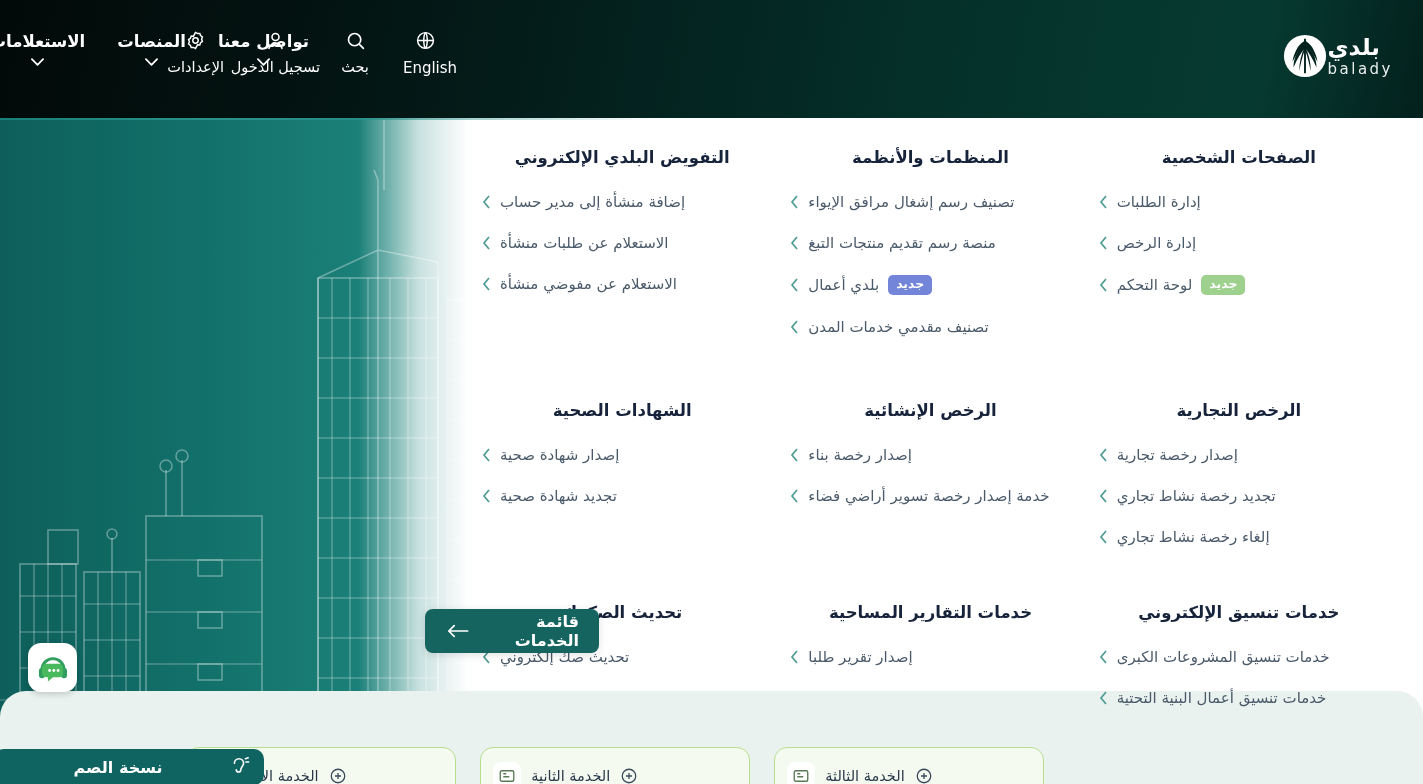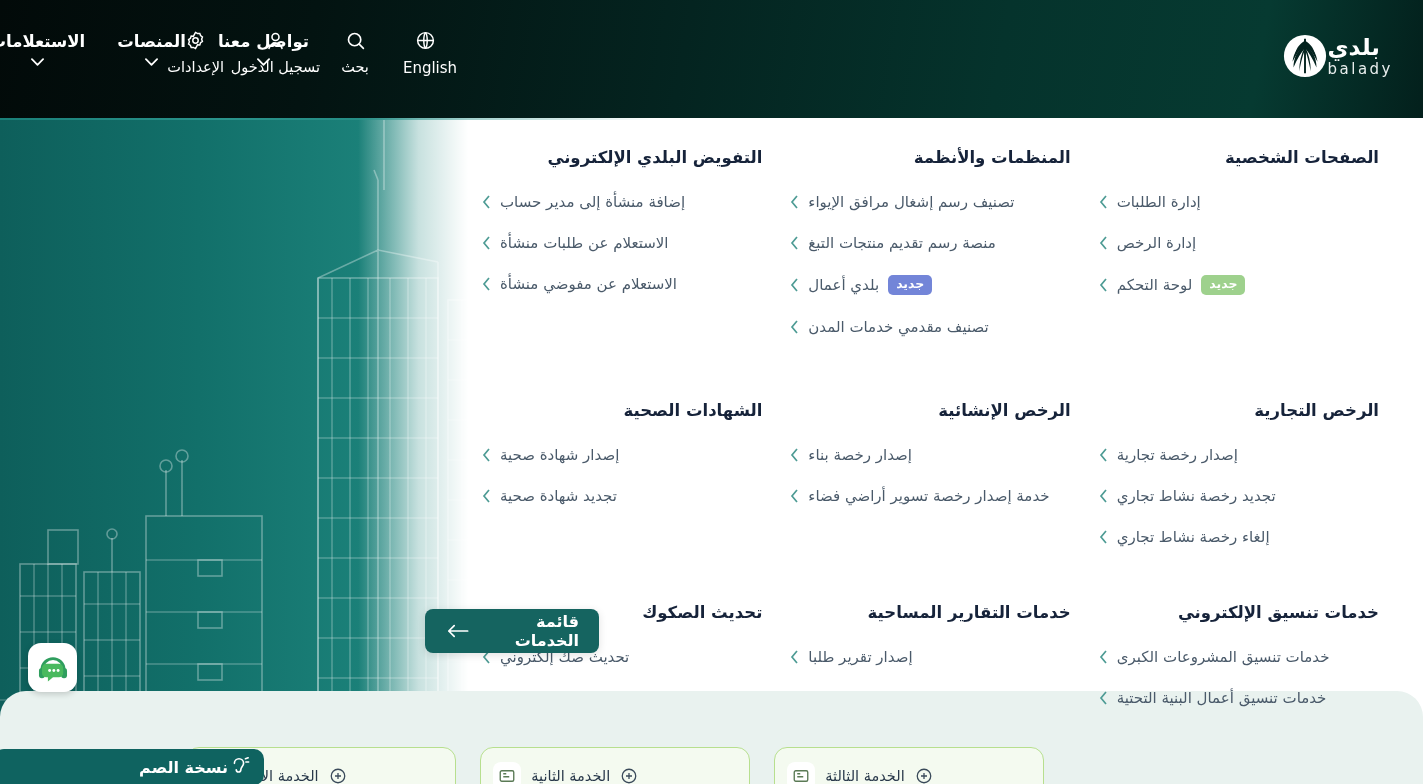--- a/index.html
+++ b/index.html
@@ -83,21 +83,21 @@
     background:linear-gradient(90deg, rgba(255,255,255,0) 0%, rgba(255,255,255,.75) 55%, #fff 100%);
   }
   .mm-grid {
     position:relative; width:955px; padding:18px 30px 0 0;
     display:grid; grid-template-columns:repeat(3, 1fr);
     column-gap:0; row-gap:0;
   }
   .mm-col { padding:12px 14px 0 14px; }
   .mm-title {
     font-size:16.5px; font-weight:700; color:#16233a;
-    margin-bottom:26px; white-space:nowrap;
+    text-align:center; margin-bottom:26px; white-space:nowrap;
   }
   .mm-row-2 .mm-title { margin-top:12px; }
   .mm-link {
     display:flex; flex-direction:row-reverse; align-items:center; justify-content:flex-start;
     gap:9px; margin-bottom:23px; cursor:pointer; direction:rtl;
   }
   .mm-link .lk-txt { font-size:15px; color:#4a5a6a; white-space:nowrap; }
   .mm-link.has-badge .lk-txt { color:#4a5a6a; }
   .mm-chev { flex:0 0 auto; margin-right:0; }
   .badge {
@@ -129,21 +129,21 @@
     display:flex; align-items:center; justify-content:center;
     box-shadow:0 2px 6px rgba(0,0,0,.18);
     cursor:pointer;
   }
   .deaf-bar {
     position:absolute; left:-6px; top:749px; width:270px; height:36px;
     background:#0f6360; border-radius:10px; z-index:37;
     display:flex; flex-direction:row-reverse; align-items:center; justify-content:center;
     gap:0; cursor:pointer; padding:0 14px;
   }
-  .deaf-bar .db-txt { color:#ffffff; font-size:16px; font-weight:700; flex:1; text-align:right; }
+  .deaf-bar .db-txt { color:#ffffff; font-size:16px; font-weight:700; flex:1; text-align:center; }
 
   
   .bottom-sheet {
     position:absolute; left:0; top:691px; width:1423px; height:93px;
     background:#e9f2ef; border-top-left-radius:26px; border-top-right-radius:26px;
     z-index:20; overflow:hidden;
   }
   .bs-inner {
     position:relative; width:1423px; padding-top:56px;
     display:flex; flex-direction:row-reverse; align-items:flex-start; gap:24px;

